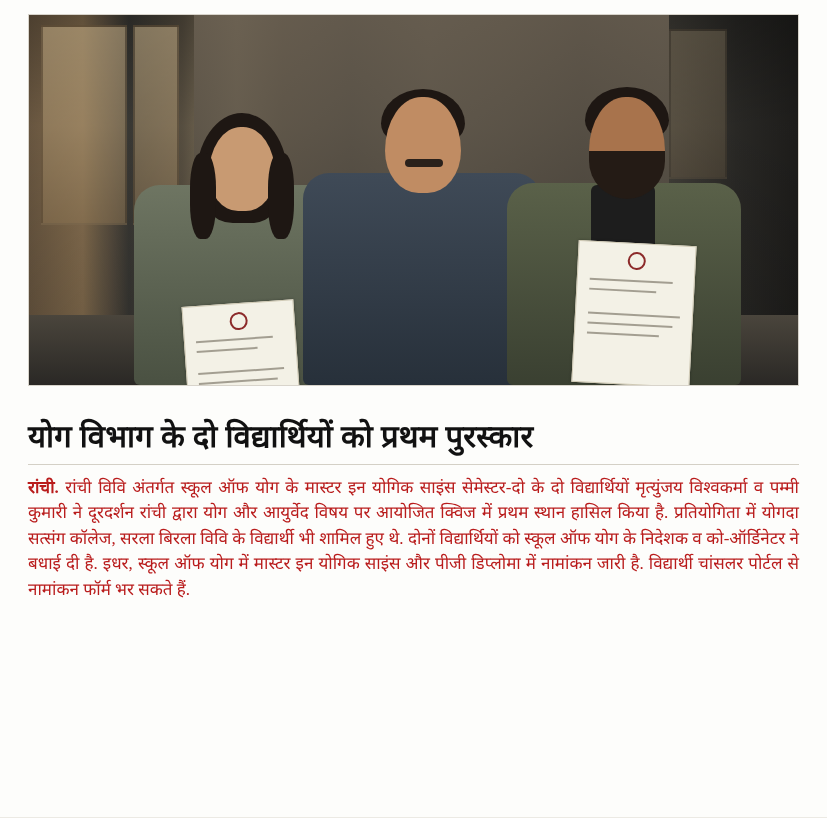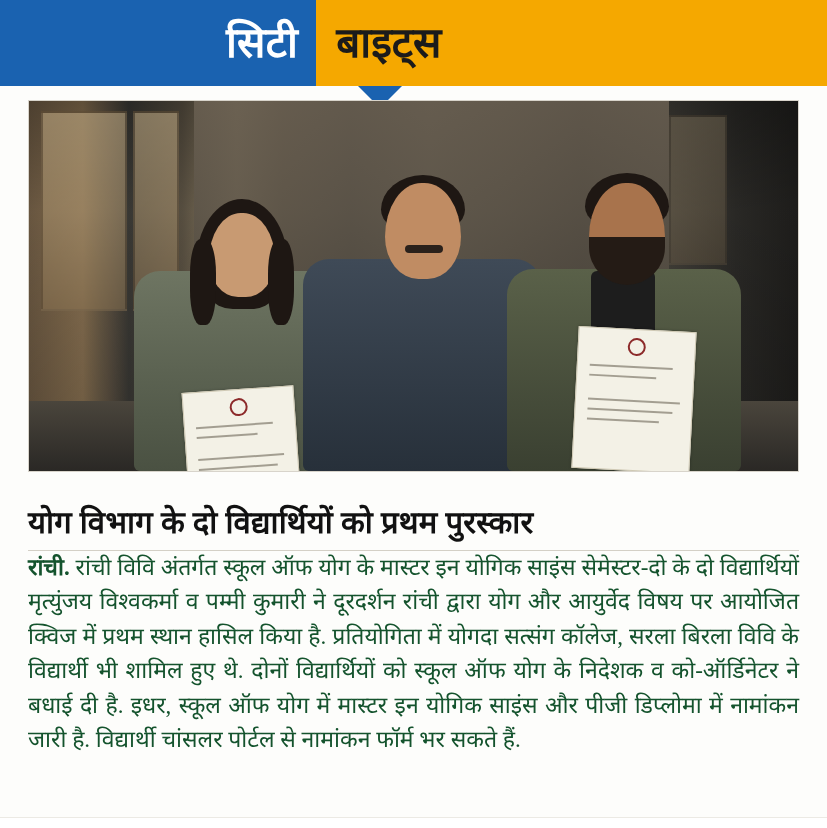--- a/index.html
+++ b/index.html
@@ -180,49 +180,44 @@
   }
   .rule {
     margin-top: 8px;
     border-top: 1px solid #d4d0c6;
     width: 100%;
     height: 0;
   }
 
   
   .article {
-    font-family: "Liberation Serif", serif;
-    font-size: 23px;
+    margin-top: 10px;
+    font-family: "Liberation Serif", serif;
+    font-size: 17px;
     line-height: 1.50;
-    color: #14532d;
+    color: #b91c1c;
     text-align: justify;
     text-justify: inter-word;
   }
   .dateline {
     font-weight: bold;
   }
   .bottom-edge {
     position: absolute;
     left: 0; right: 0; bottom: 0;
     height: 10px;
     background: #ffffff;
     border-top: 1px solid #eceae4;
   }
 </style>
 </head>
 <body>
 
 <div class="page">
 
-  <div class="masthead">
-    <div class="masthead-left"></div>
-    <div class="masthead-mid">सिटी</div>
-    <div class="masthead-right-label">बाइट्स</div>
-    <div class="masthead-right-fill"></div>
-  </div>
   <div class="masthead-notch"></div>
 
   <div class="content">
 
     <div class="photo-wrap">
       <div class="photo"></div>
       <div class="wall"></div>
       <div class="pane p1"></div>
       <div class="pane p2"></div>
       <div class="pane p3"></div>

